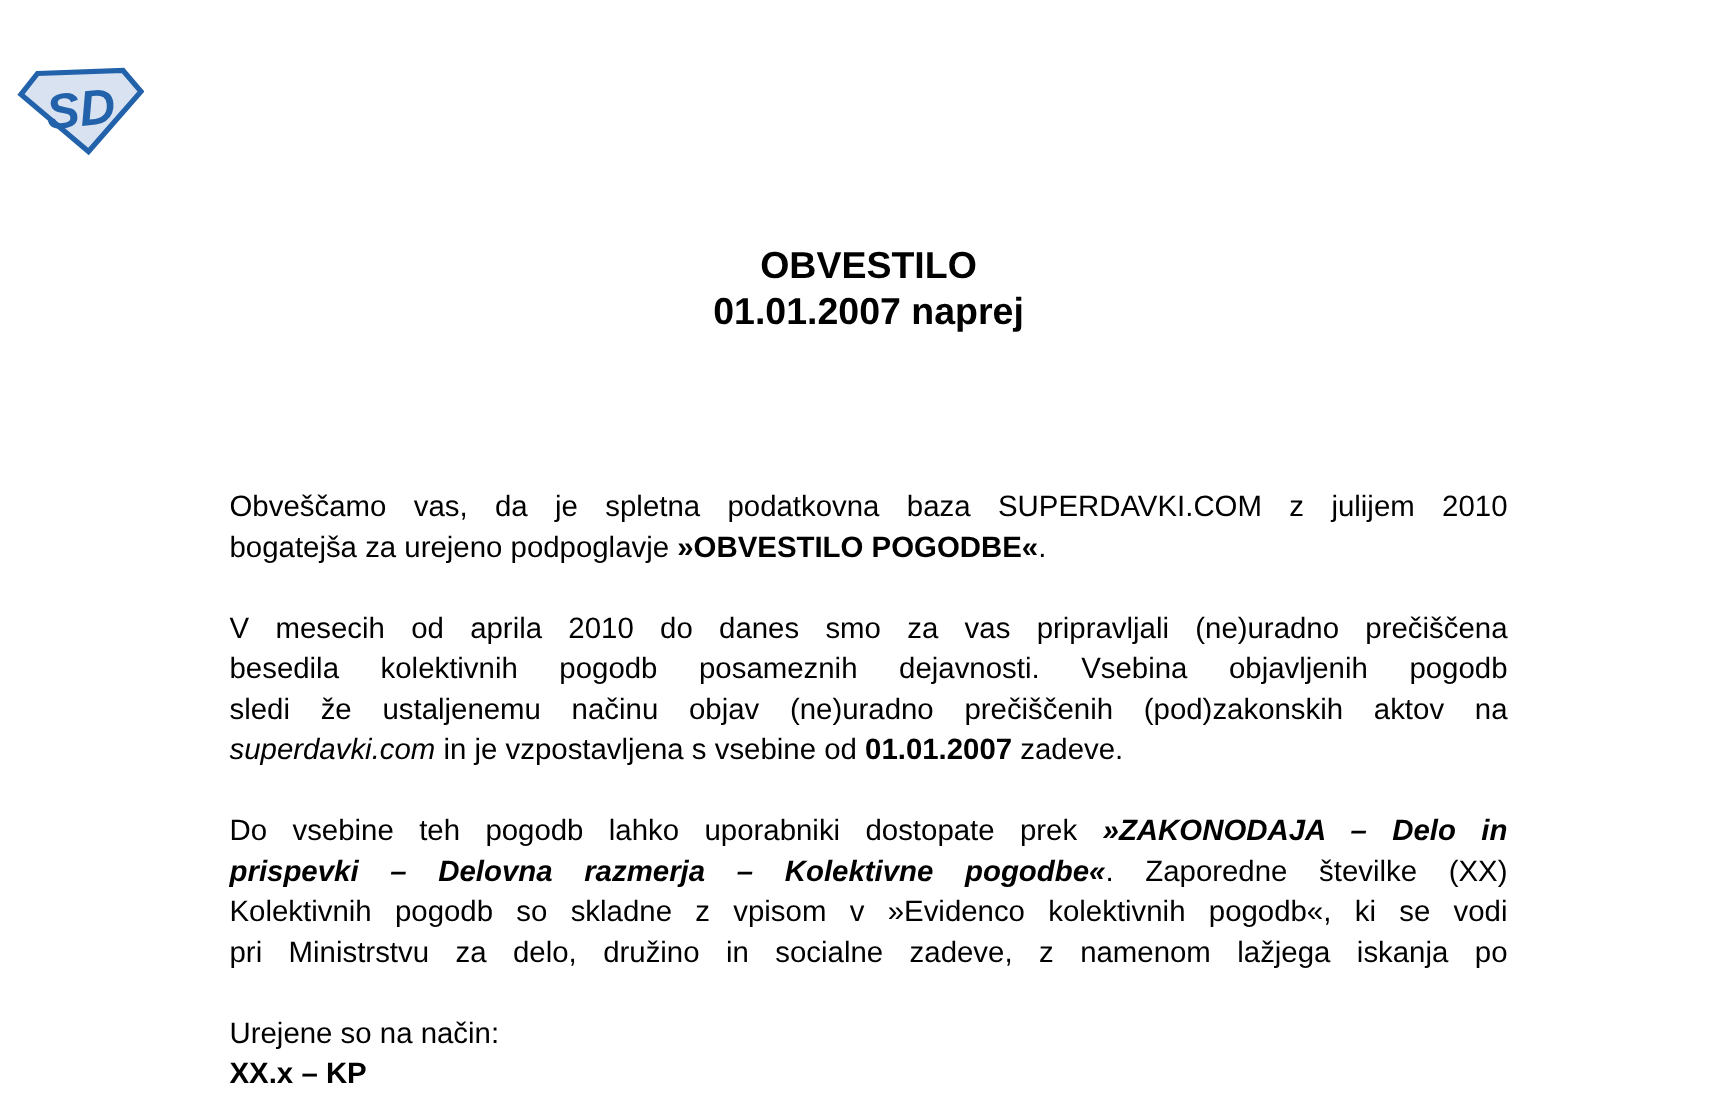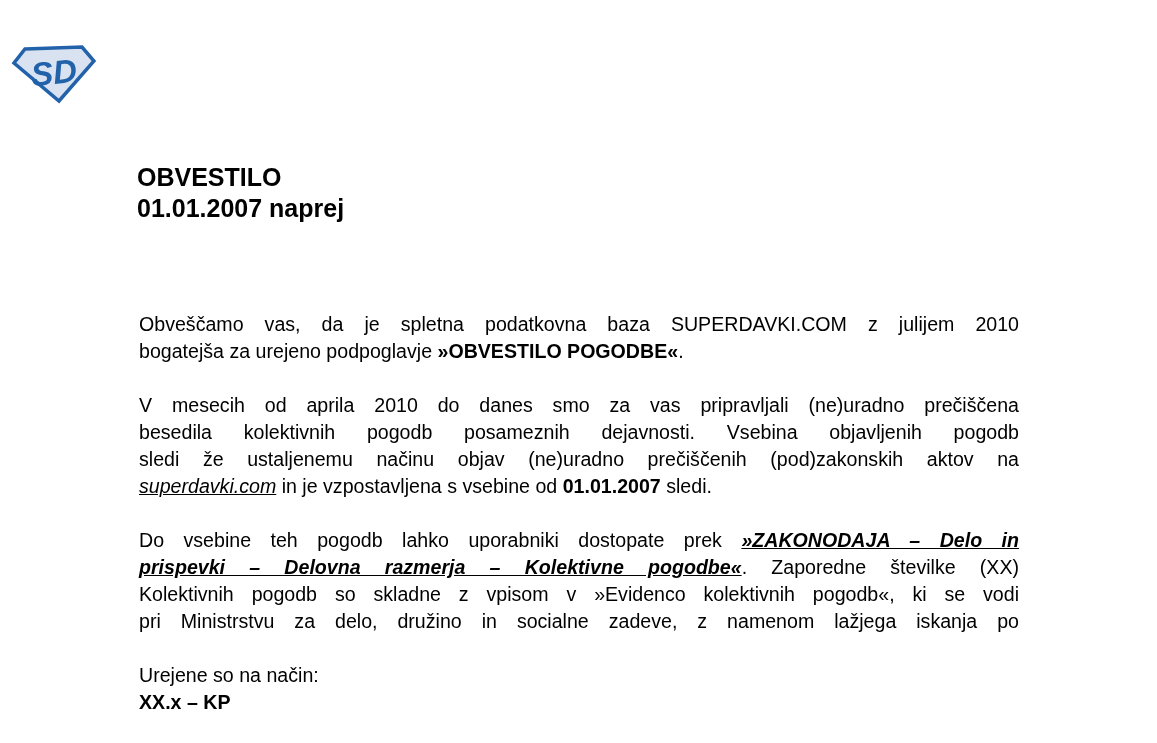--- a/index.html
+++ b/index.html
@@ -18,39 +18,40 @@
   }
   .logo {
     position: absolute;
     left: 10px; top: 44px;
     width: 86px; height: 60px;
   }
   .title-block {
     position: absolute;
     left: 137px; top: 162px;
     width: 884px;
+    text-align: center;
     font-weight: bold;
     font-size: 25px;
     line-height: 31px;
     letter-spacing: 0;
   }
   .doc-body {
     position: absolute;
     left: 137px; top: 309px;
     width: 884px;
     font-size: 19.6px;
     line-height: 27px;
   }
-  .para { margin: 2px; }
+  .para { margin: 16px; }
   .para + .para { margin-top: 27px; }
   .para.justify .tline { text-align: justify; text-align-last: justify; }
   .para.justify .tline.lastline { text-align-last: left; }
   .tline { white-space: normal; }
   .b { font-weight: bold; text-align: center; }
-  .i { font-style: italic; text-decoration: underline; }
+  .i { font-style: italic; }
 </style>
 </head>
 <body>
 
 <div class="page">
 
   <svg class="logo" viewBox="0 0 86 60" xmlns="http://www.w3.org/2000/svg">
     <polygon points="15,5 72,3 84,17 49,57 4,19" fill="#d8e2f0" stroke="#2262aa" stroke-width="3.5" stroke-linejoin="miter"></polygon>
     <text x="44" y="40" text-anchor="middle" font-family="Liberation Sans, sans-serif" font-size="33" font-weight="bold" font-style="italic" fill="#2262aa" transform="rotate(-6 44 30)">SD</text>
   </svg>
@@ -62,21 +63,21 @@
 
   <div class="doc-body">
       <div class="para justify">
         <div class="tline"><span>Obveščamo vas, da je spletna podatkovna baza SUPERDAVKI.COM z julijem 2010</span></div>
         <div class="tline lastline"><span>bogatejša za urejeno podpoglavje </span><span class="b">»OBVESTILO POGODBE«</span><span>.</span></div>
       </div>
       <div class="para justify">
         <div class="tline"><span>V mesecih od aprila 2010 do danes smo za vas pripravljali (ne)uradno prečiščena</span></div>
         <div class="tline"><span>besedila kolektivnih pogodb posameznih dejavnosti. Vsebina objavljenih pogodb</span></div>
         <div class="tline"><span>sledi že ustaljenemu načinu objav (ne)uradno prečiščenih (pod)zakonskih aktov na</span></div>
-        <div class="tline lastline"><span class="i">superdavki.com</span><span> in je vzpostavljena s vsebine od </span><span class="b">01.01.2007</span><span> sledi.</span></div>
+        <div class="tline lastline"><span class="i">superdavki.com</span><span> in je vzpostavljena s vsebine od </span><span class="b">01.01.2007</span><span> zadeve.</span></div>
       </div>
       <div class="para justify">
         <div class="tline"><span>Do vsebine teh pogodb lahko uporabniki dostopate prek </span><span class="b i">»ZAKONODAJA – Delo in</span></div>
         <div class="tline"><span class="b i">prispevki – Delovna razmerja – Kolektivne pogodbe«</span><span>. Zaporedne številke (XX)</span></div>
         <div class="tline"><span>Kolektivnih pogodb so skladne z vpisom v »Evidenco kolektivnih pogodb«, ki se vodi</span></div>
         <div class="tline"><span>pri Ministrstvu za delo, družino in socialne zadeve, z namenom lažjega iskanja po</span></div>
       </div>
       <div class="para">
         <div class="tline"><span>Urejene so na način:</span></div>
         <div class="tline lastline"><span class="b">XX.x – KP</span></div>

